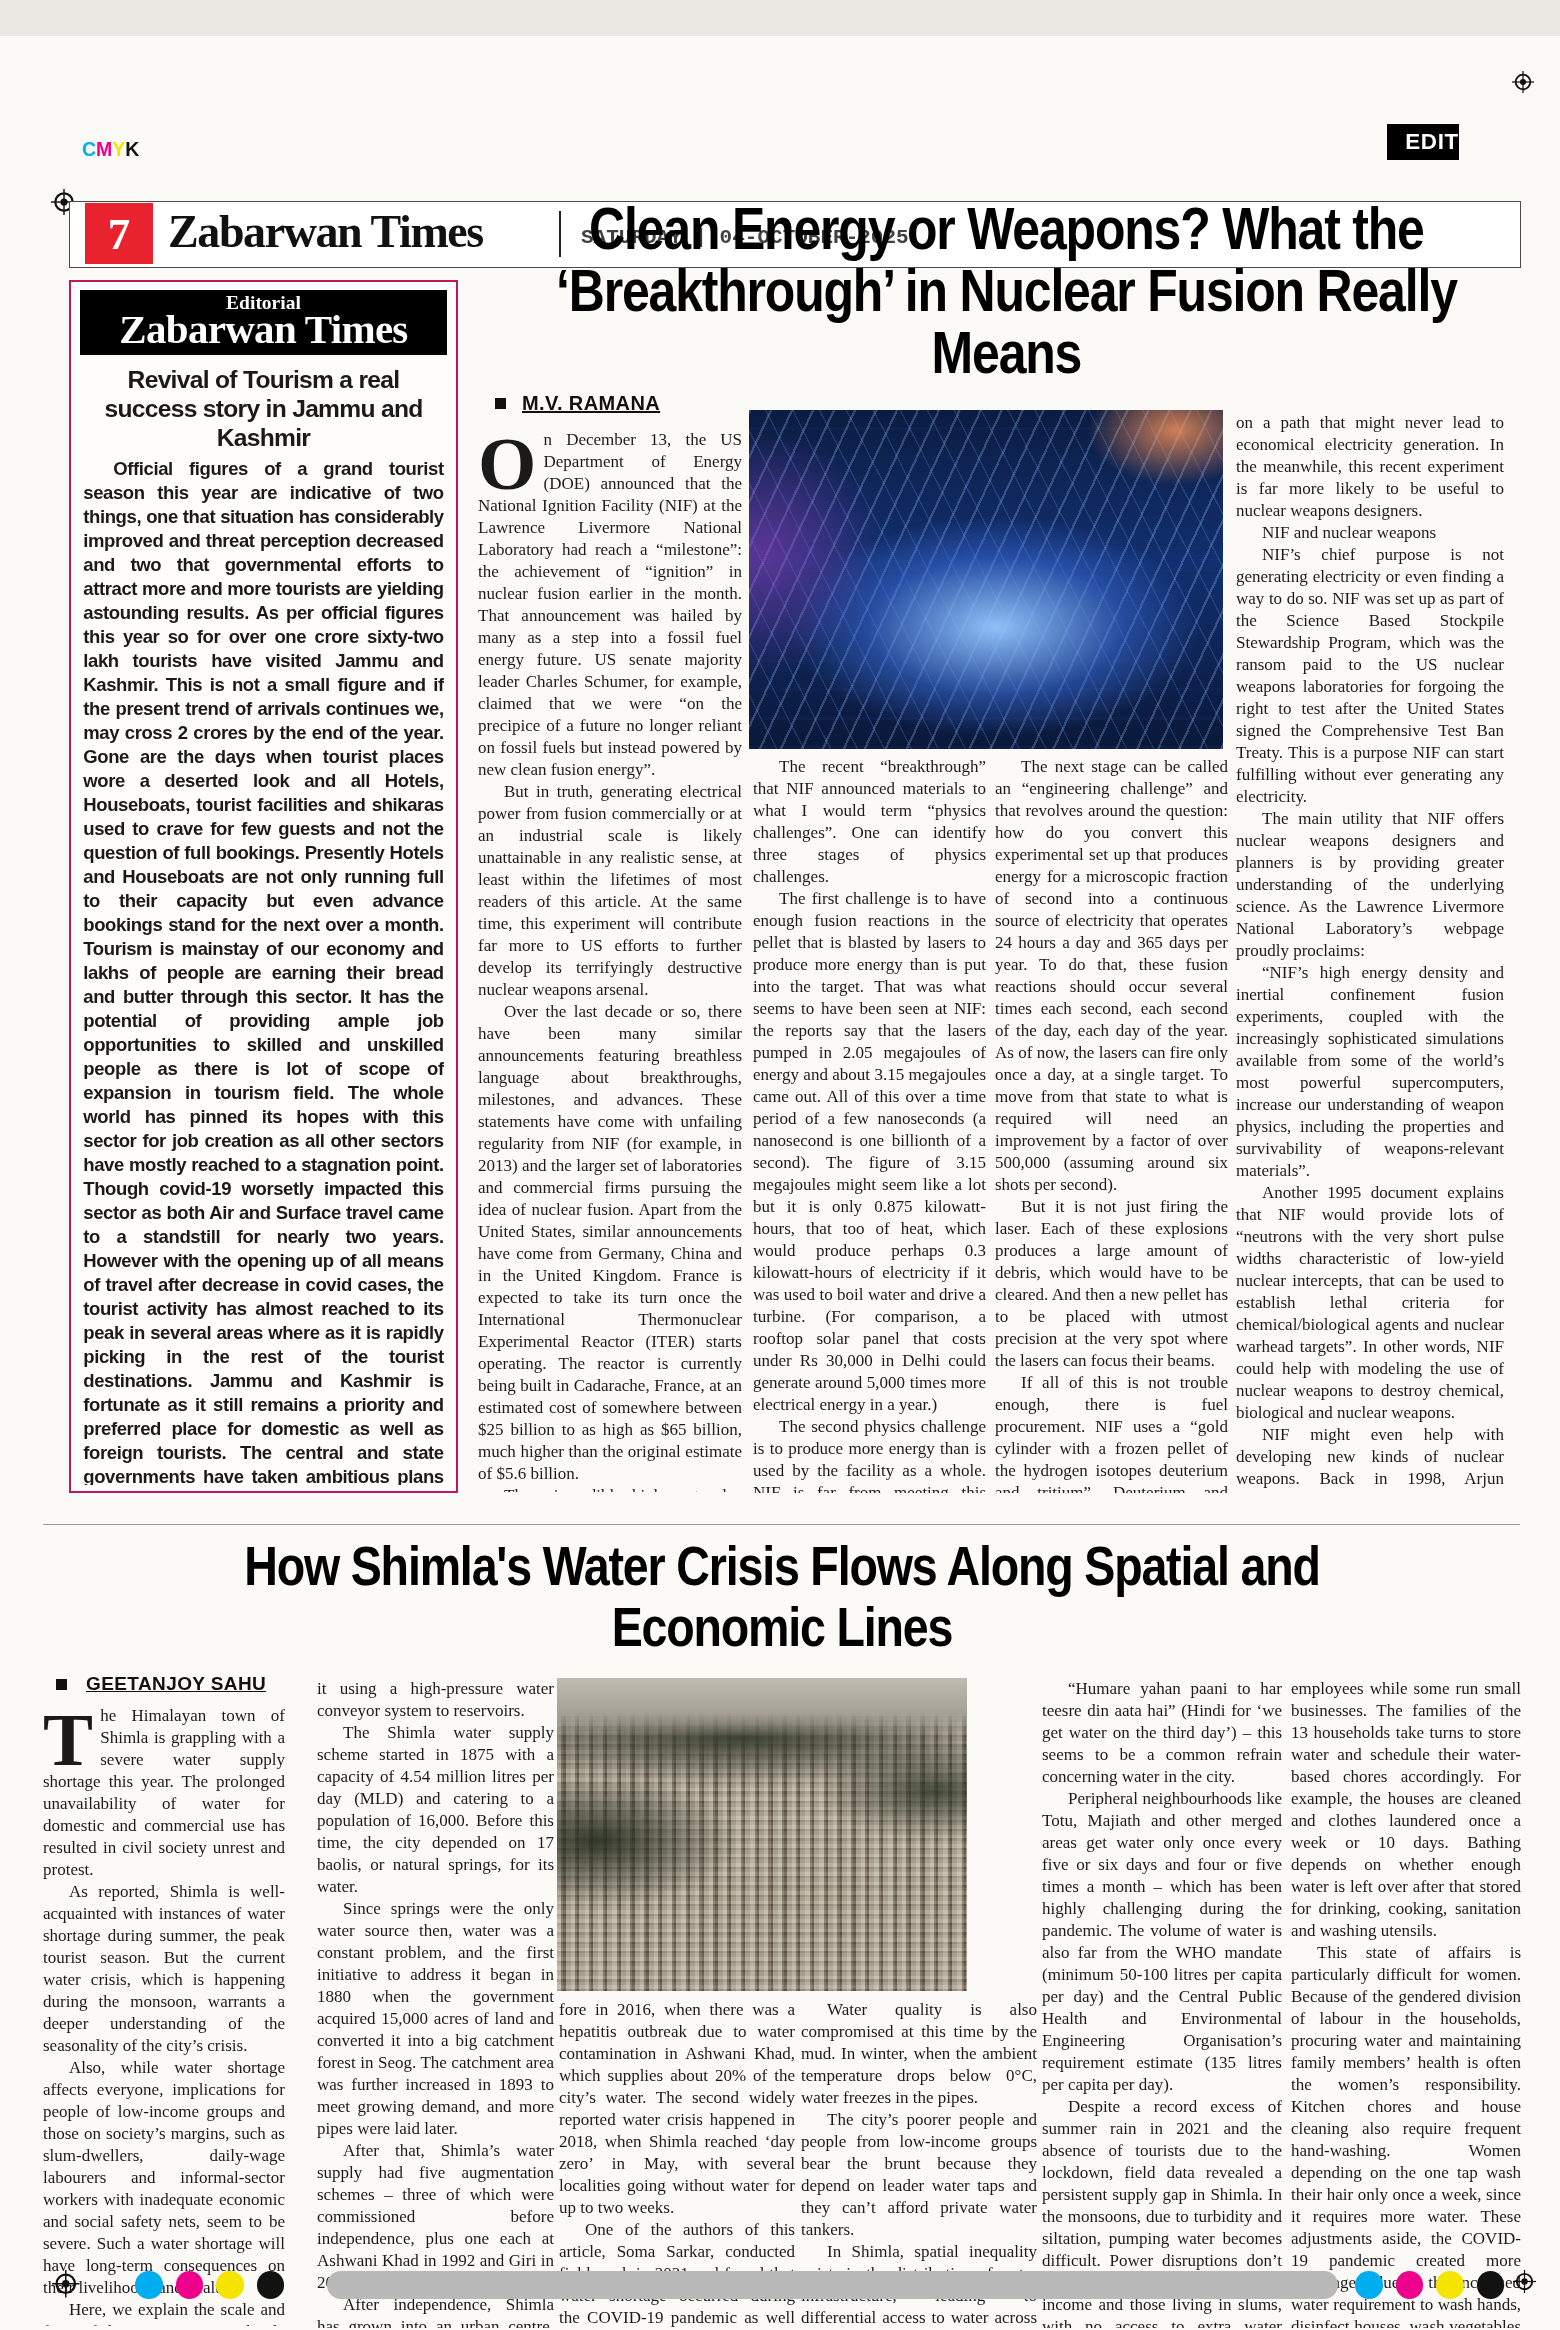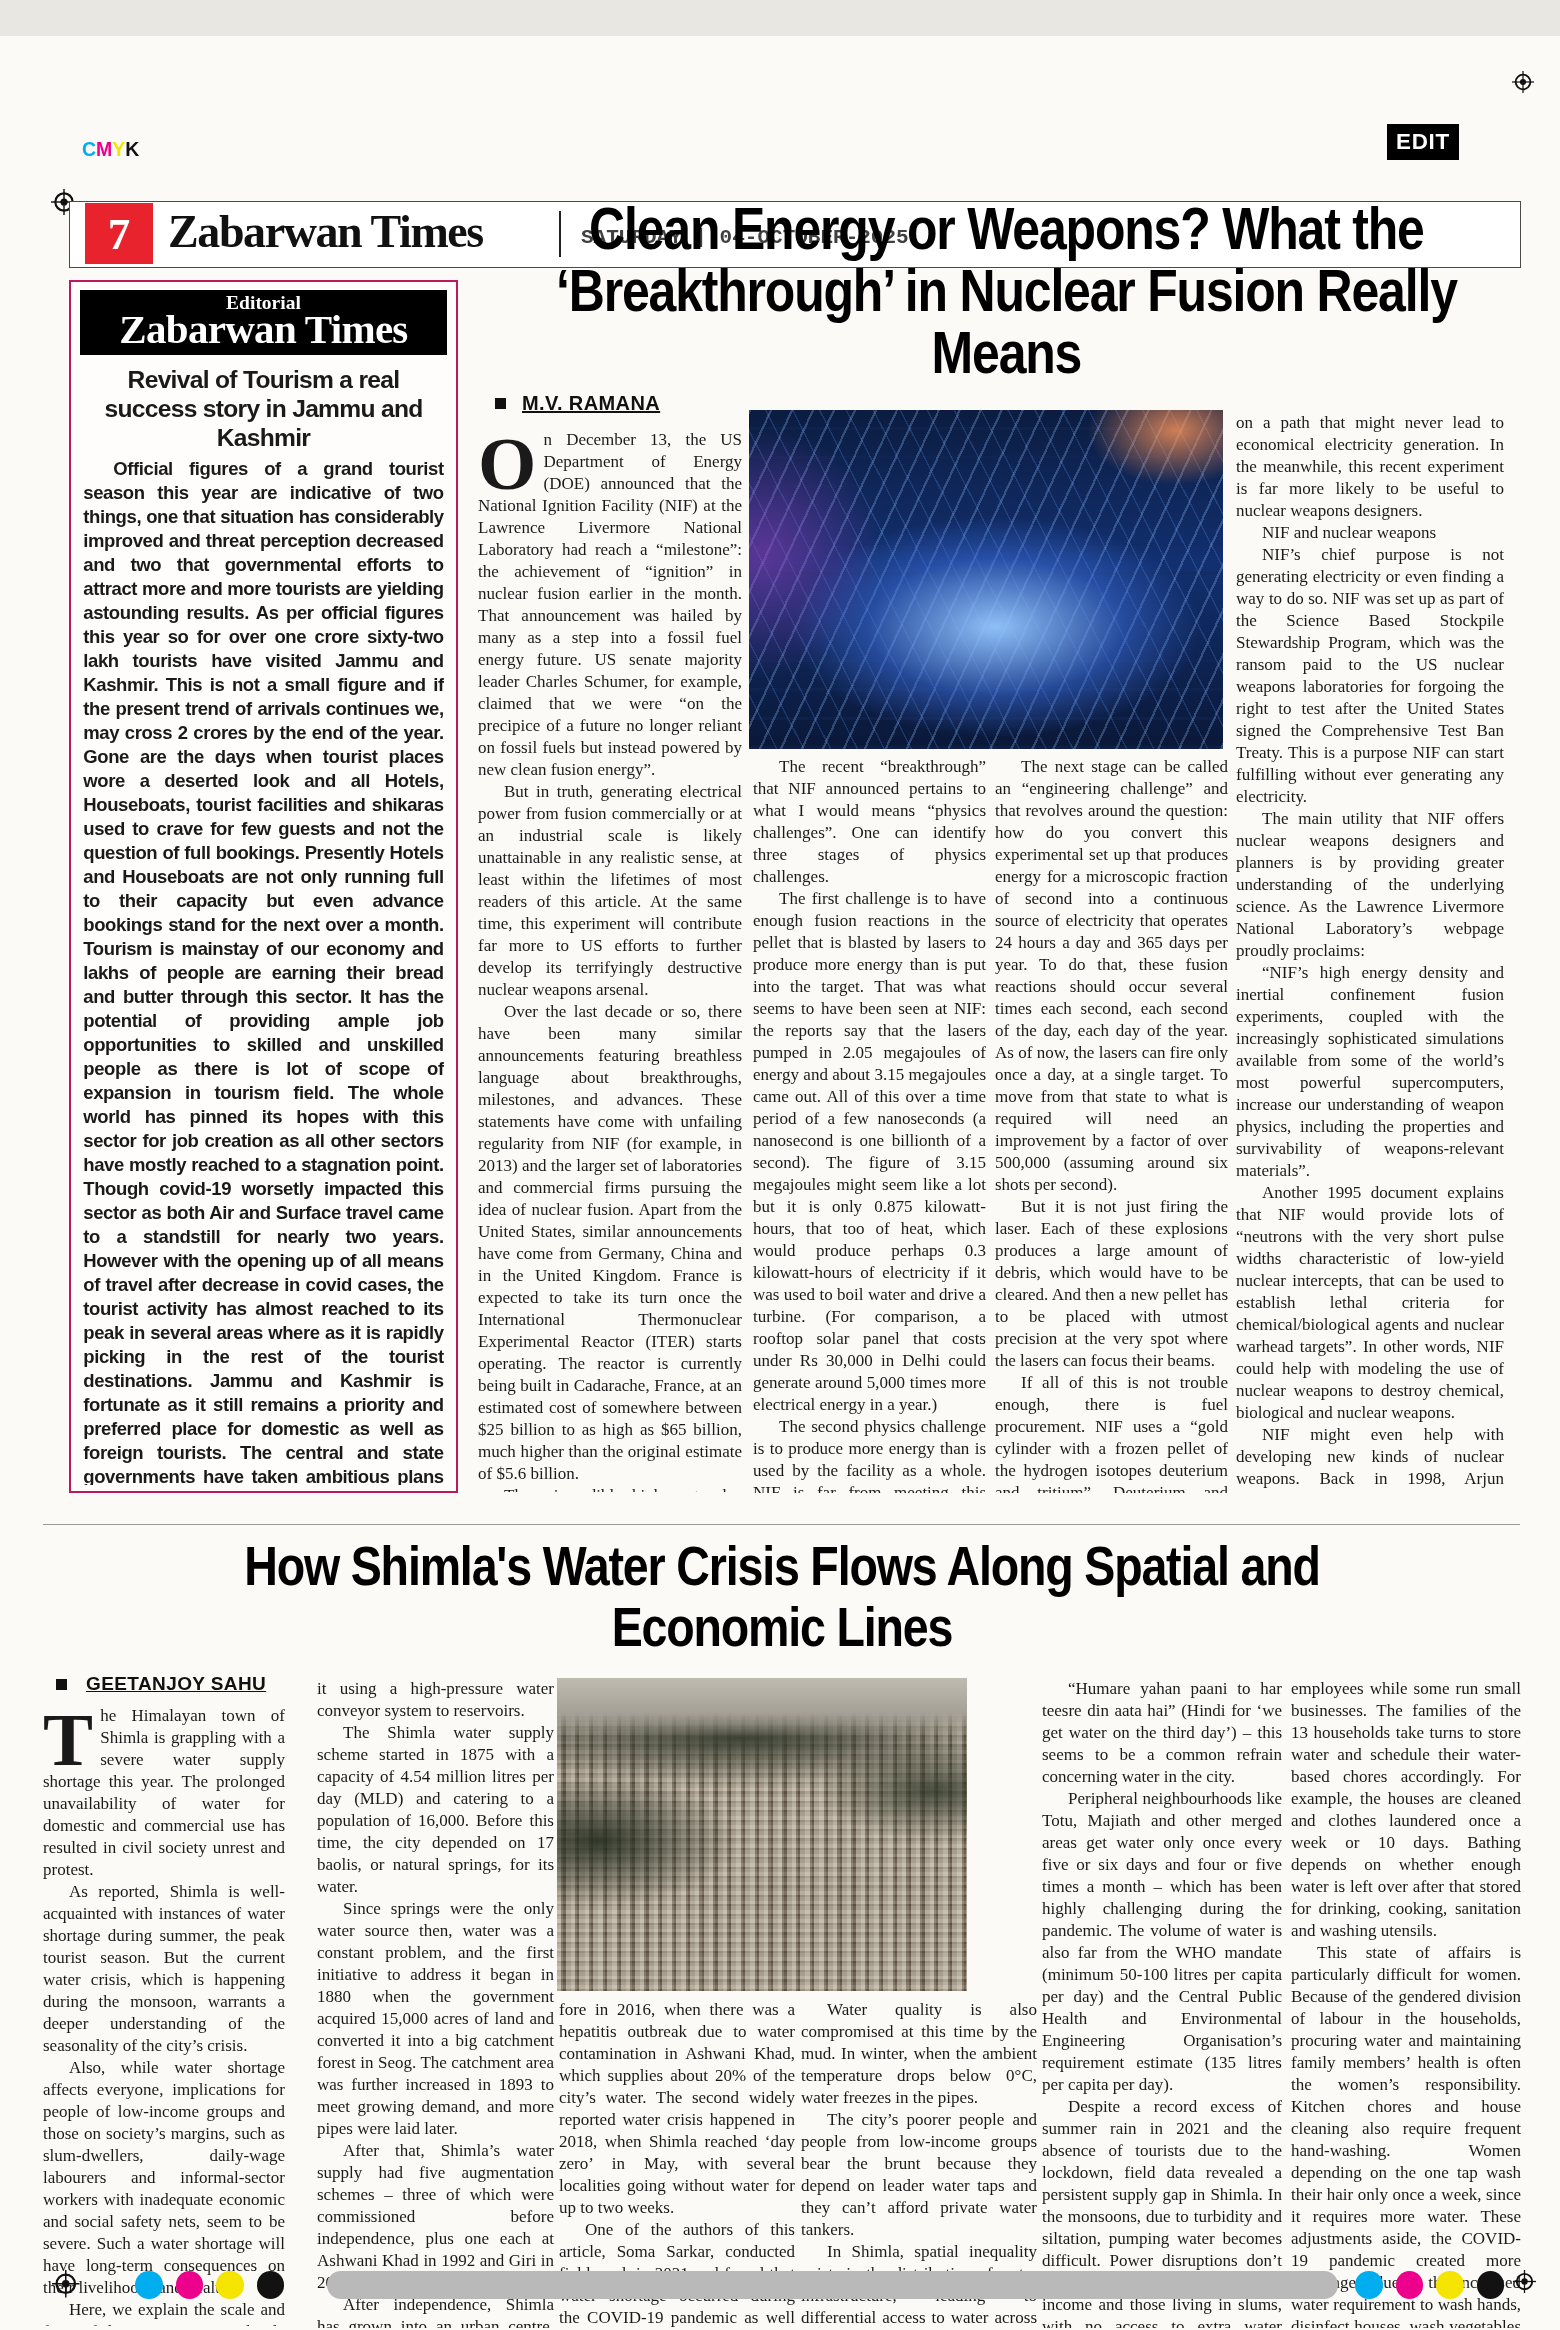--- a/index.html
+++ b/index.html
@@ -14,21 +14,21 @@
   .dot{width:27.5px;height:27.5px;border-radius:50%;}
   .dot.c{background:#00aeef}.dot.m{background:#ec008c}.dot.y{background:#f4e400}.dot.k{background:#121212}
   .graybar{background:#b9b9b9;border-radius:14.5px;height:27.5px;}
 
   
   .header-strip{left:69px;top:165px;width:1450px;height:65px;border:1.4px solid #4a4a4a;background:#fff;}
   .pagenum{left:85px;top:167px;width:68px;height:61px;background:#e8232d;color:#fff;display:flex;align-items:center;justify-content:center;font-family:"Liberation Serif",serif;font-weight:bold;font-size:45px;}
   .mast-title{left:168px;top:169px;font-family:"Liberation Serif",serif;font-weight:bold;font-size:46px;letter-spacing:-1.4px;color:#111;}
   .mast-div{left:559px;top:175px;width:2.2px;height:46px;background:#222;}
   .dateline{left:581px;top:190px;font-family:Liberation Mono, monospace;font-weight:bold;font-size:21px;color:#404040;letter-spacing:0;}
-  .editbox{left:1387px;top:88px;width:72px;height:36px;background:#000;color:#fff;display:flex;align-items:center;justify-content:center;font-family:"Liberation Sans",sans-serif;font-weight:bold;font-size:22.4px;letter-spacing:0.7px;}
+  .editbox{left:1387px;top:88px;width:72px;height:36px;background:#000;color:#fff;display:flex;align-items:center;justify-content:flex-end;font-family:"Liberation Sans",sans-serif;font-weight:bold;font-size:22.4px;letter-spacing:0.7px;}
 
   
   .edbox{left:69px;top:244px;width:389px;height:1213px;border:2px solid #be185d;background:#fefdfb;box-sizing:border-box;}
   .edbox-header{margin:8px 8.7px 0 8.7px;background:#000;color:#fff;text-align:center;padding:2.9px 0 7.2px 0;}
   .edbox-kicker{font-family:"Liberation Serif",serif;font-weight:bold;font-size:19.5px;line-height:19.5px;}
   .edbox-brand{font-family:"Liberation Serif",serif;font-weight:bold;font-size:41px;line-height:38px;letter-spacing:-0.7px;margin-top:-2.9px;}
   .edbox-headline{font-family:"Liberation Sans",sans-serif;font-weight:bold;font-size:24.6px;line-height:29px;text-align:center;margin:10px 19px 5.8px 19px;letter-spacing:-0.7px;}
   .edbox-body{margin:4.3px 12.3px;font-family:"Liberation Sans",sans-serif;font-weight:bold;font-size:18.5px;line-height:24px;text-align:justify;letter-spacing:-0.4px;height:1028px;overflow:hidden;}
   .edbox-body p{margin:0;text-indent:30px;}
 
@@ -144,21 +144,21 @@
     <span class="nm">M.V. RAMANA</span>
   </div>
   <div class="abs photo1"></div>
   <div class="abs col fcol1">
       <p class="dropcap">On December 13, the US Department of Energy (DOE) announced that the National Ignition Facility (NIF) at the Lawrence Livermore National Laboratory had reach a “milestone”: the achievement of “ignition” in nuclear fusion earlier in the month. That announcement was hailed by many as a step into a fossil fuel energy future. US senate majority leader Charles Schumer, for example, claimed that we were “on the precipice of a future no longer reliant on fossil fuels but instead powered by new clean fusion energy”.</p>
       <p>But in truth, generating electrical power from fusion commercially or at an industrial scale is likely unattainable in any realistic sense, at least within the lifetimes of most readers of this article. At the same time, this experiment will contribute far more to US efforts to further develop its terrifyingly destructive nuclear weapons arsenal.</p>
       <p>Over the last decade or so, there have been many similar announcements featuring breathless language about breakthroughs, milestones, and advances. These statements have come with unfailing regularity from NIF (for example, in 2013) and the larger set of laboratories and commercial firms pursuing the idea of nuclear fusion. Apart from the United States, similar announcements have come from Germany,  China and in the United Kingdom. France is expected to take its turn once the International Thermonuclear Experimental Reactor (ITER) starts operating. The reactor is currently being built in Cadarache, France, at an estimated cost of somewhere between $25 billion to as high as $65 billion, much higher than the original estimate of $5.6 billion.</p>
       <p>These incredibly high costs also explain why such announcements are made in the first place: without the excitement created by these hyped-up statements, it would be impossible to get funded for the decades it takes to plan and build these facilities. Conceptual design work on ITER began in 1988.</p>
     </div>
   <div class="abs col fcol2">
-      <p>The recent “breakthrough” that NIF announced pertains to what I would means “physics challenges”. One can identify three stages of physics challenges.</p>
+      <p>The recent “breakthrough” that NIF announced materials to what I would term “physics challenges”. One can identify three stages of physics challenges.</p>
       <p>The first challenge is to have enough fusion reactions in the pellet that is blasted by lasers to produce more energy than is put into the target. That was what seems to have been seen at NIF: the reports say that the lasers pumped in 2.05 megajoules of energy and about 3.15 megajoules came out. All of this over a time period of a few nanoseconds (a nanosecond is one billionth of a second). The figure of 3.15 megajoules might seem like a lot but it is only 0.875 kilowatt-hours, that too of heat, which would produce perhaps 0.3 kilowatt-hours of electricity if it was used to boil water and drive a turbine. (For comparison, a rooftop solar panel that costs under Rs 30,000 in Delhi could generate around 5,000 times more electrical energy in a year.)</p>
       <p>The second physics challenge is to produce more energy than is used by the facility as a whole. NIF is far from meeting this challenge. It admitted that just the 192 lasers consumed around 400 megajoules in the process of blasting the pellet. To this, we have to add all the energy that goes into running the other equipment and the facility as a whole.</p>
     </div>
   <div class="abs col fcol3">
       <p>The next stage can be called an “engineering challenge” and that revolves around the question: how do you convert this experimental set up that produces energy for a microscopic fraction of second into a continuous source of electricity that operates 24 hours a day and 365 days per year. To do that, these fusion reactions should occur several times each second, each second of the day, each day of the year. As of now, the lasers can fire only once a day, at a single target. To move from that state to what is required will need an improvement by a factor of over 500,000 (assuming around six shots per second).</p>
       <p>But it is not just firing the laser. Each of these explosions produces a large amount of debris, which would have to be cleared. And then a new pellet has to be placed with utmost precision at the very spot where the lasers can focus their beams.</p>
       <p>If all of this is not trouble enough, there is fuel procurement. NIF uses a “gold cylinder with a frozen pellet of the hydrogen isotopes deuterium and tritium”. Deuterium and tritium are isotopes of hydrogen. Deuterium is quite common but tritium is very scarce, because it decays radioactively with a half-life of only around 12 years. Fusion proponents often talk about generating tritium in situ, but this is an exceedingly difficult task, as Jasby has explained.</p>
     </div>
   <div class="abs col cont fcol4">
       <p>on a path that might never lead to economical electricity generation. In the meanwhile, this recent experiment is far more likely to be useful to nuclear weapons designers.</p>

